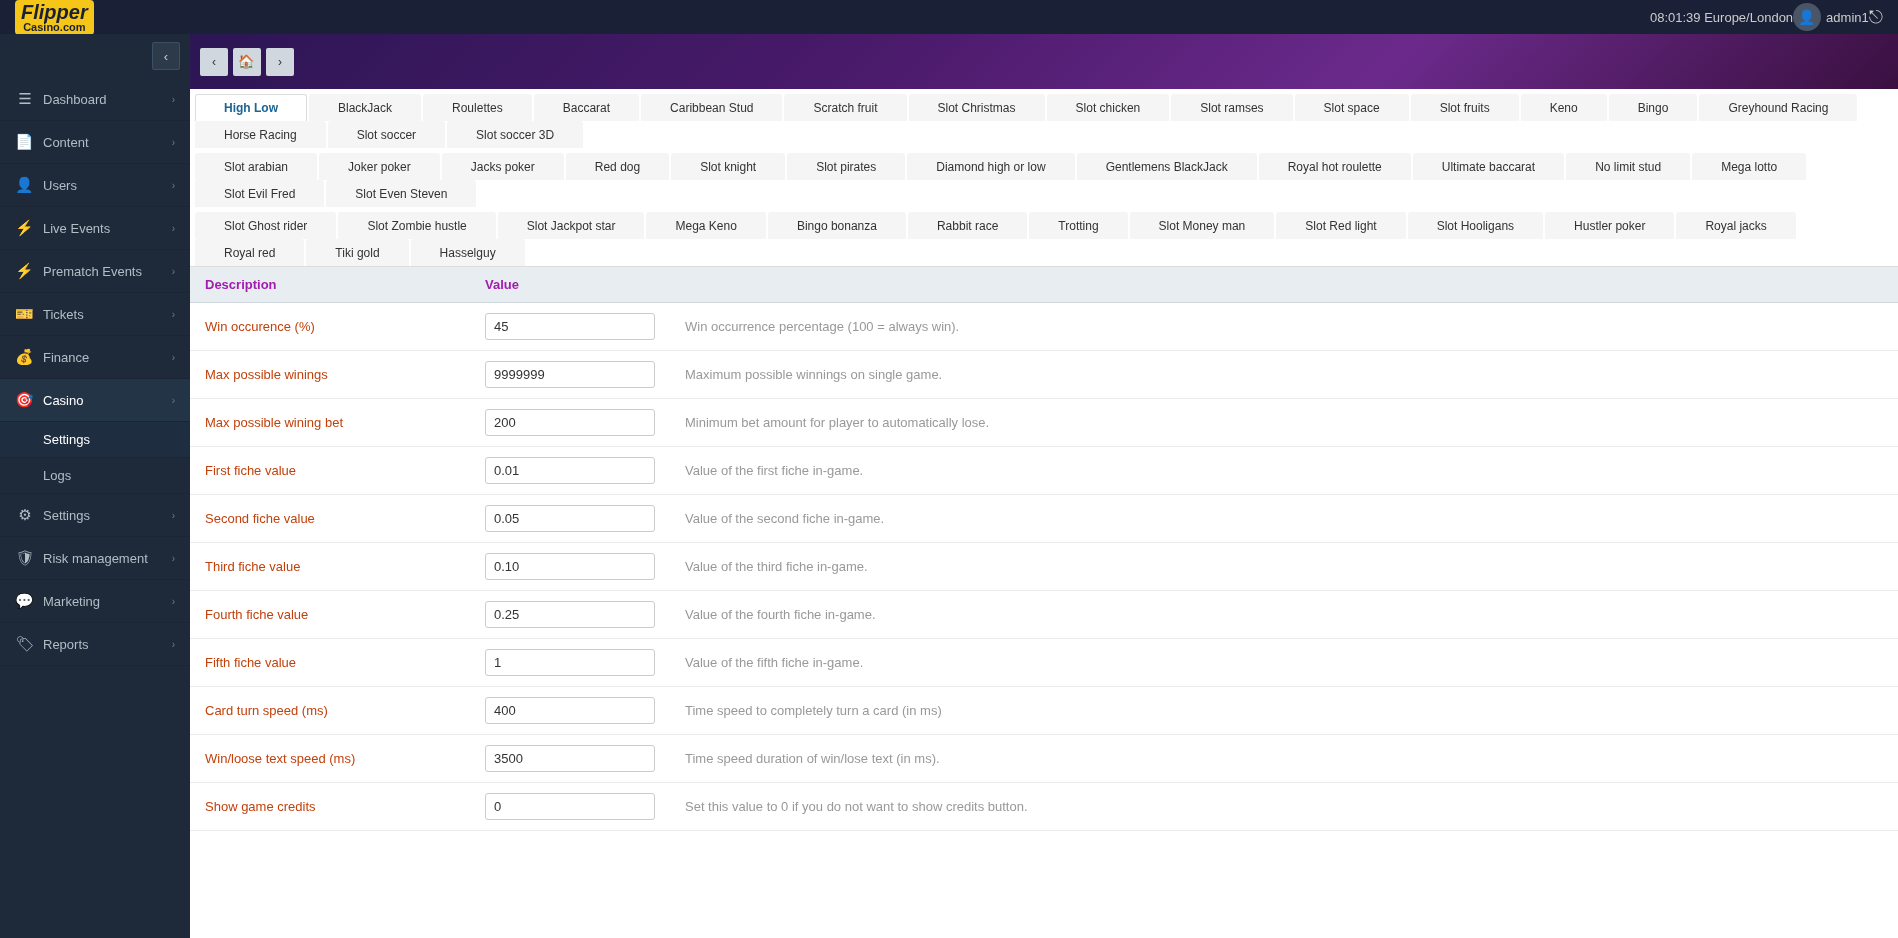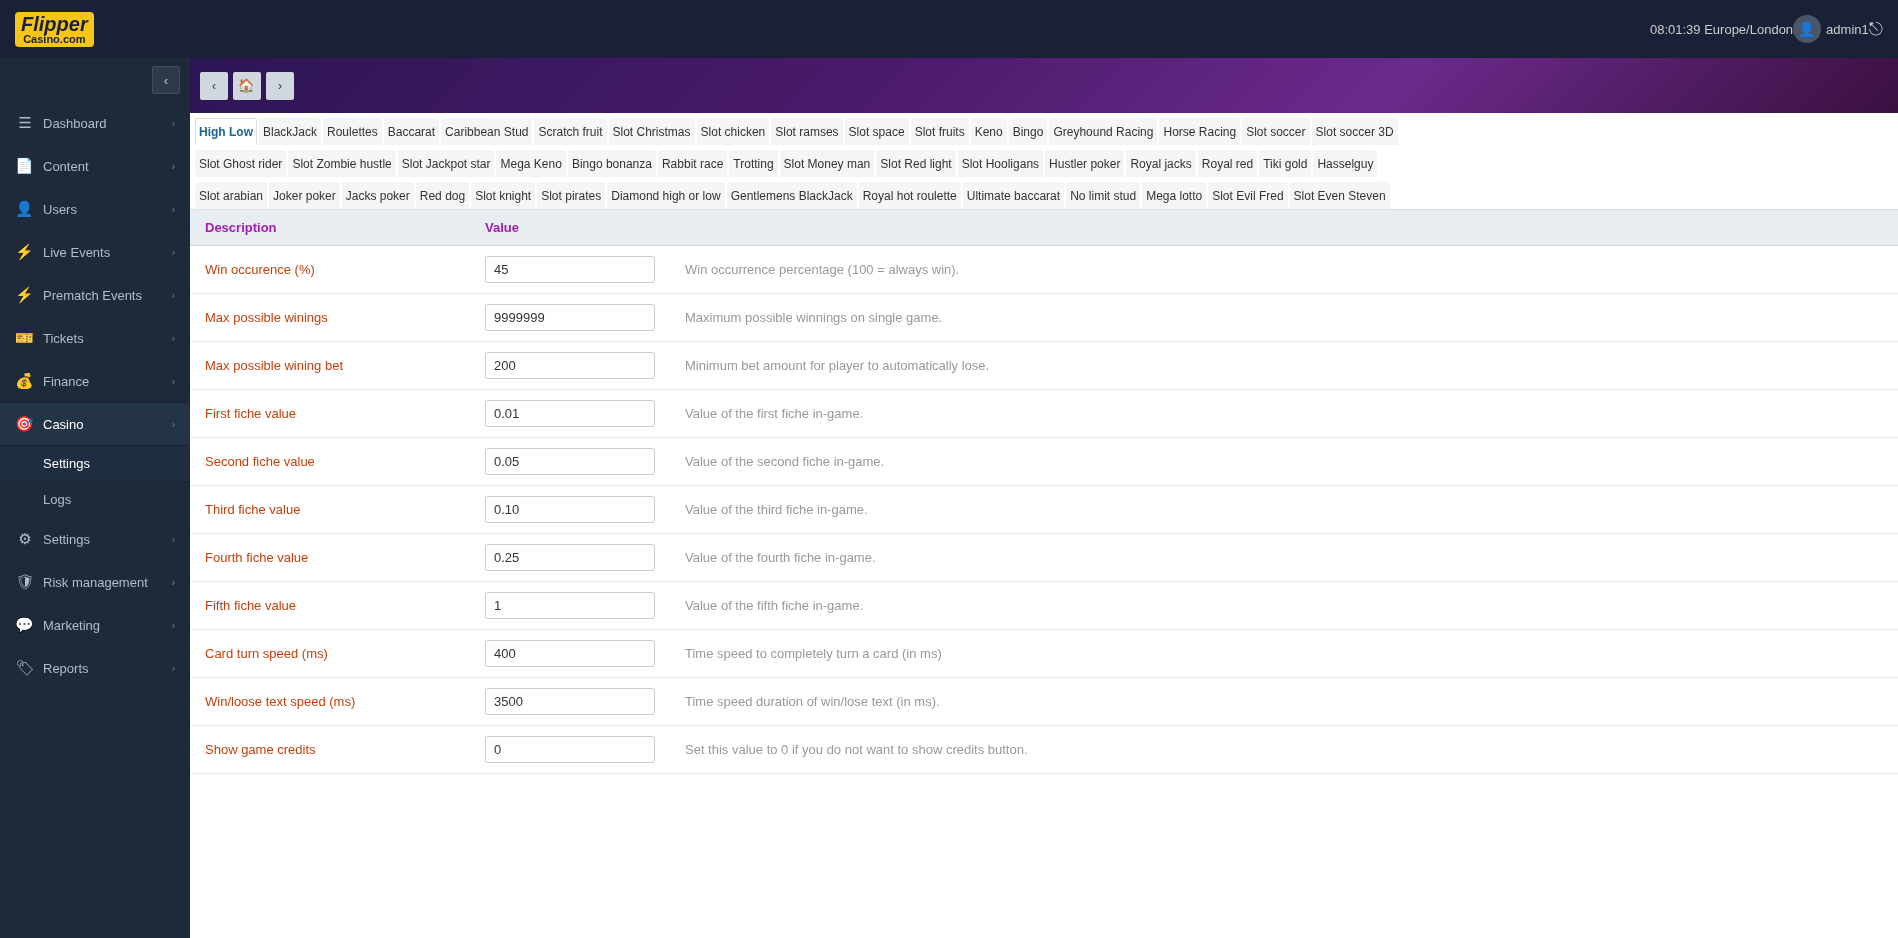--- a/index.html
+++ b/index.html
@@ -1,21 +1,21 @@
 <!DOCTYPE html>
 <html><head>
   <meta charset="utf-8">
   <style>
     * { box-sizing: border-box; margin: 0; padding: 0; }
     body { font-family: Arial, sans-serif; font-size: 13px; background: #1a2035; color: #333; display: flex; flex-direction: column; height: 100vh; overflow: hidden; }
 
     
     .topbar {
       background: #1a2035;
-      height: 58px;
+      height: 34px;
       display: flex;
       align-items: center;
       justify-content: space-between;
       padding: 0 15px;
       flex-shrink: 0;
     }
     .logo {
       display: flex;
       align-items: center;
     }
@@ -141,21 +141,21 @@
       padding: 0;
       flex-shrink: 0;
       border-bottom: 1px solid #ddd;
     }
     .tabs-row {
       display: flex;
       flex-wrap: wrap;
       padding: 5px 5px 0 5px;
     }
     .tab-item {
-      padding: 6px 3px;
+      padding: 6px 28px;
       cursor: pointer;
       color: #333;
       font-size: 12px;
       border: 1px solid transparent;
       border-bottom: none;
       margin: 0 2px 0 0;
       white-space: nowrap;
       background: #f5f5f5;
       border-radius: 3px 3px 0 0;
     }
@@ -323,53 +323,53 @@
           <div class="tab-item">Slot ramses</div>
           <div class="tab-item">Slot space</div>
           <div class="tab-item">Slot fruits</div>
           <div class="tab-item">Keno</div>
           <div class="tab-item">Bingo</div>
           <div class="tab-item">Greyhound Racing</div>
           <div class="tab-item">Horse Racing</div>
           <div class="tab-item">Slot soccer</div>
           <div class="tab-item">Slot soccer 3D</div>
         </div>
+      <div class="tabs-row" id="tabs-row-2">
+          <div class="tab-item">Slot arabian</div>
+          <div class="tab-item">Joker poker</div>
+          <div class="tab-item">Jacks poker</div>
+          <div class="tab-item">Red dog</div>
+          <div class="tab-item">Slot knight</div>
+          <div class="tab-item">Slot pirates</div>
+          <div class="tab-item">Diamond high or low</div>
+          <div class="tab-item">Gentlemens BlackJack</div>
+          <div class="tab-item">Royal hot roulette</div>
+          <div class="tab-item">Ultimate baccarat</div>
+          <div class="tab-item">No limit stud</div>
+          <div class="tab-item">Mega lotto</div>
+          <div class="tab-item">Slot Evil Fred</div>
+          <div class="tab-item">Slot Even Steven</div>
+        </div>
       <div class="tabs-row" id="tabs-row-3">
           <div class="tab-item">Slot Ghost rider</div>
           <div class="tab-item">Slot Zombie hustle</div>
           <div class="tab-item">Slot Jackpot star</div>
           <div class="tab-item">Mega Keno</div>
           <div class="tab-item">Bingo bonanza</div>
           <div class="tab-item">Rabbit race</div>
           <div class="tab-item">Trotting</div>
           <div class="tab-item">Slot Money man</div>
           <div class="tab-item">Slot Red light</div>
           <div class="tab-item">Slot Hooligans</div>
           <div class="tab-item">Hustler poker</div>
           <div class="tab-item">Royal jacks</div>
           <div class="tab-item">Royal red</div>
           <div class="tab-item">Tiki gold</div>
           <div class="tab-item">Hasselguy</div>
         </div>
-      <div class="tabs-row" id="tabs-row-2">
-          <div class="tab-item">Slot arabian</div>
-          <div class="tab-item">Joker poker</div>
-          <div class="tab-item">Jacks poker</div>
-          <div class="tab-item">Red dog</div>
-          <div class="tab-item">Slot knight</div>
-          <div class="tab-item">Slot pirates</div>
-          <div class="tab-item">Diamond high or low</div>
-          <div class="tab-item">Gentlemens BlackJack</div>
-          <div class="tab-item">Royal hot roulette</div>
-          <div class="tab-item">Ultimate baccarat</div>
-          <div class="tab-item">No limit stud</div>
-          <div class="tab-item">Mega lotto</div>
-          <div class="tab-item">Slot Evil Fred</div>
-          <div class="tab-item">Slot Even Steven</div>
-        </div>
     </div>
 
     <div class="settings-container">
       <table class="settings-table">
         <thead>
           <tr>
             <th>Description</th>
             <th>Value</th>
             <th></th>
           </tr>

